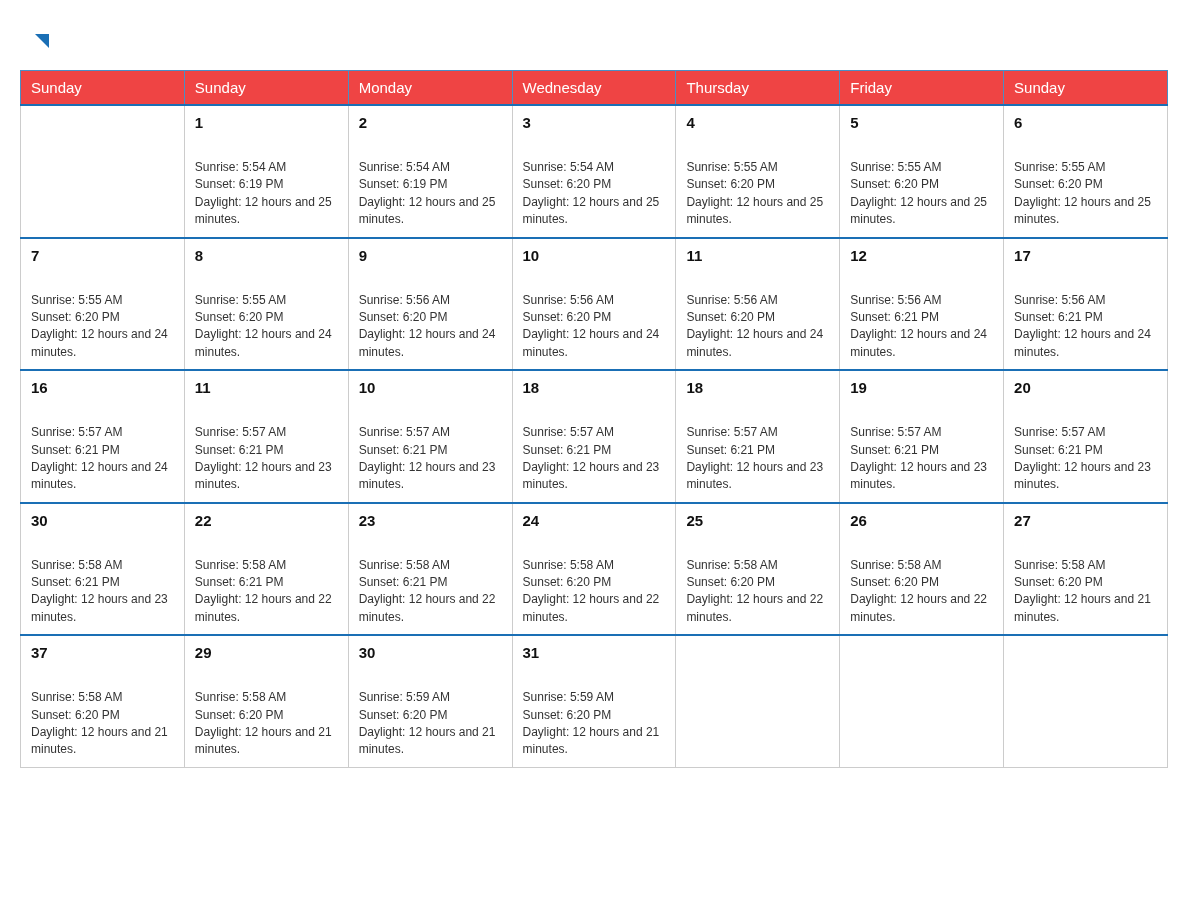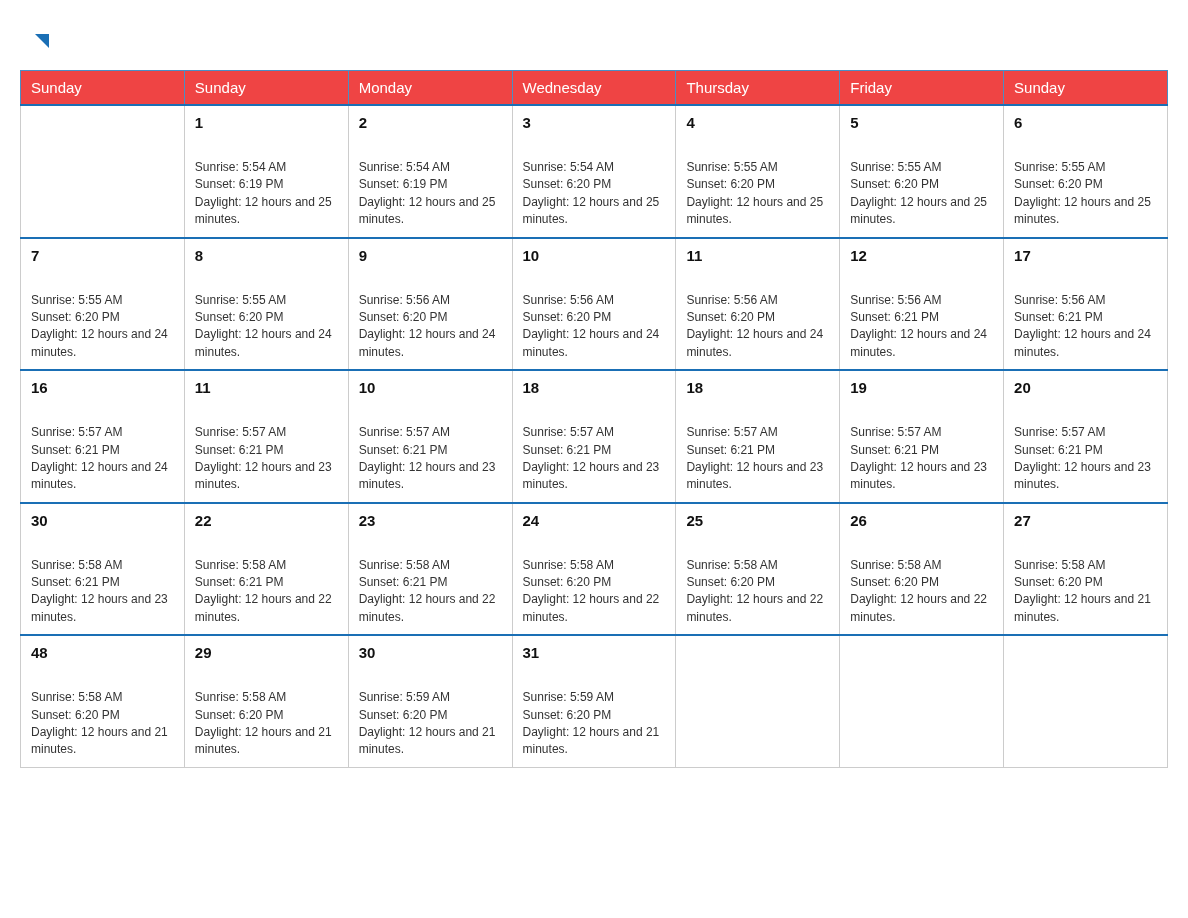--- a/index.html
+++ b/index.html
@@ -234,21 +234,21 @@
           <span class="day-num">26</span>
           <div class="day-info">Sunrise: 5:58 AM<br>Sunset: 6:20 PM<br>Daylight: 12 hours and 22 minutes.</div>
         </td>
         <td>
           <span class="day-num">27</span>
           <div class="day-info">Sunrise: 5:58 AM<br>Sunset: 6:20 PM<br>Daylight: 12 hours and 21 minutes.</div>
         </td>
       </tr>
       <tr class="week-row">
         <td>
-          <span class="day-num">48</span>
+          <span class="day-num">37</span>
           <div class="day-info">Sunrise: 5:58 AM<br>Sunset: 6:20 PM<br>Daylight: 12 hours and 21 minutes.</div>
         </td>
         <td>
           <span class="day-num">29</span>
           <div class="day-info">Sunrise: 5:58 AM<br>Sunset: 6:20 PM<br>Daylight: 12 hours and 21 minutes.</div>
         </td>
         <td>
           <span class="day-num">30</span>
           <div class="day-info">Sunrise: 5:59 AM<br>Sunset: 6:20 PM<br>Daylight: 12 hours and 21 minutes.</div>
         </td>

